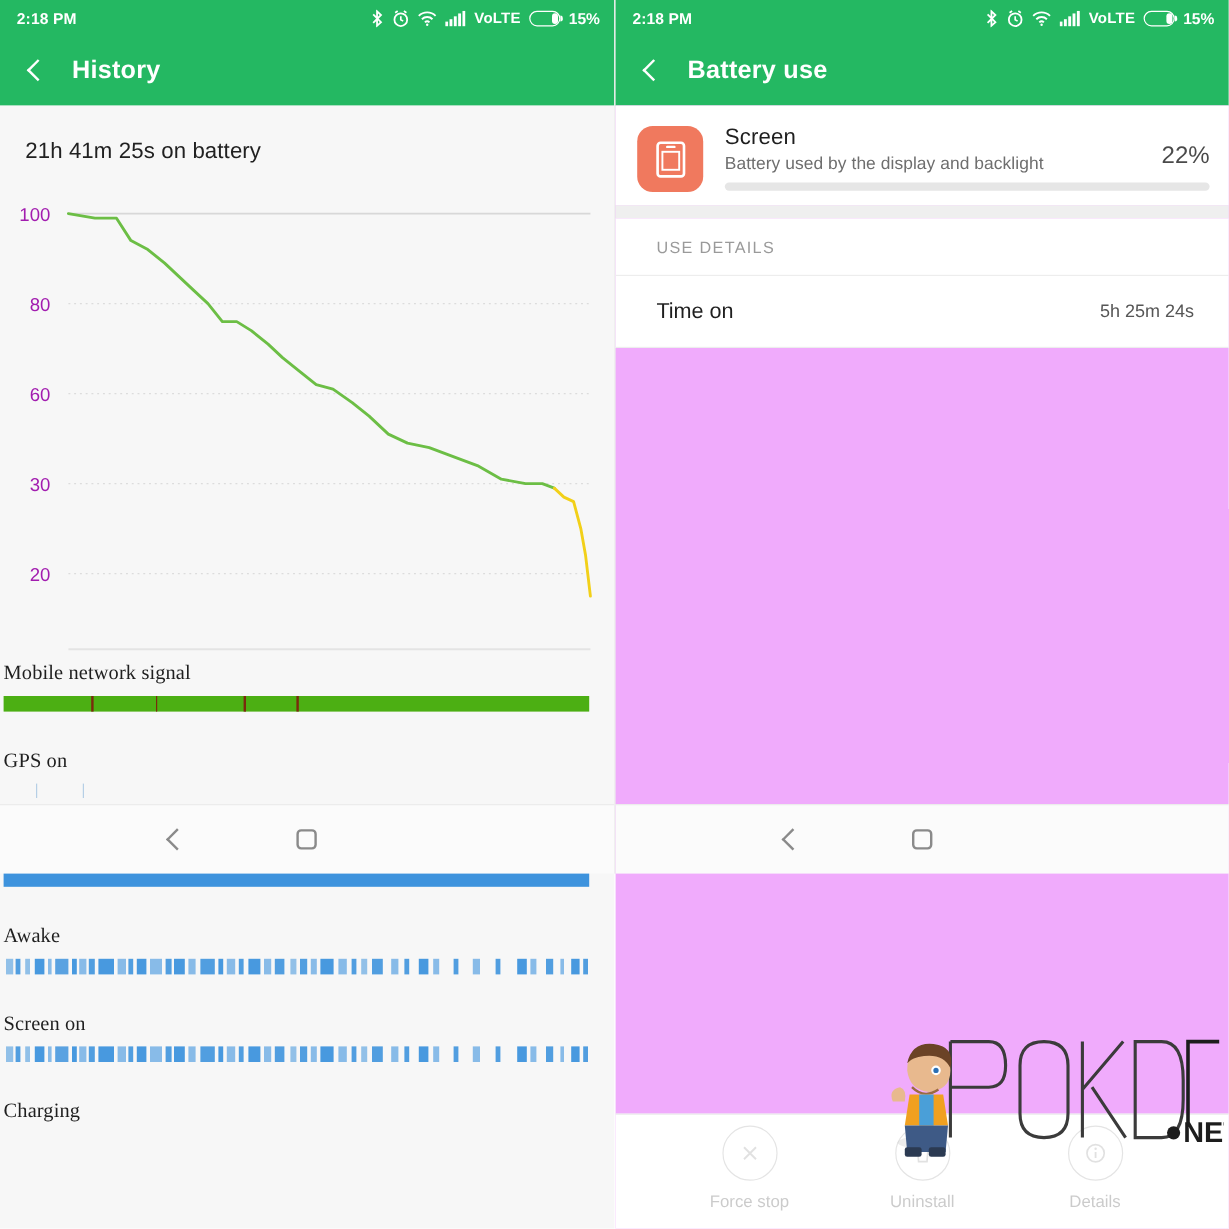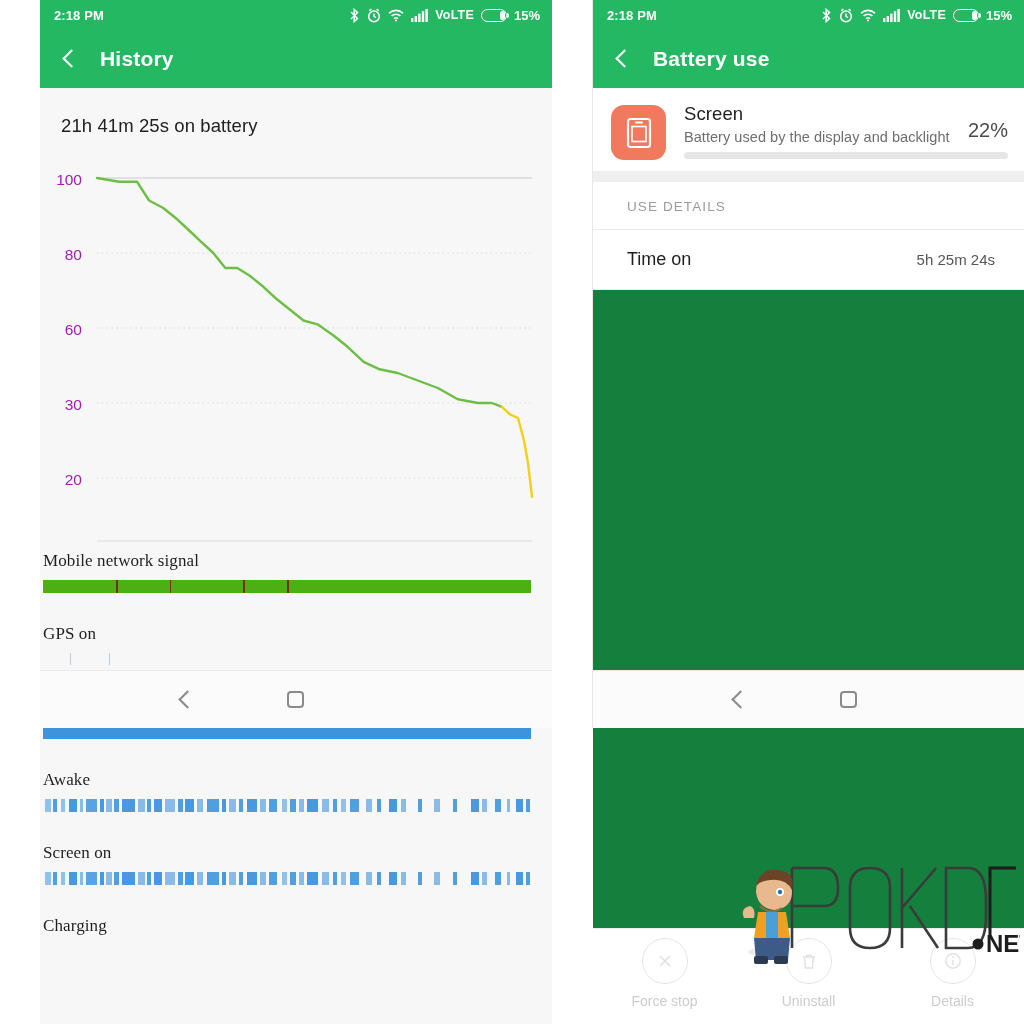--- a/index.html
+++ b/index.html
@@ -3,21 +3,21 @@
 <meta charset="utf-8">
 <style>
   * { box-sizing: border-box; margin: 0; padding: 0; }
   html, body {
     width: 1024px; height: 1024px;
     font-family: "Liberation Sans", sans-serif;
     background: #ffffff;
     overflow: hidden;
   }
   .screens { display: flex; width: 1024px; height: 1024px; }
-  .panel { width: 512px; height: 728px; position: relative; background: #f7f7f7; margin-left: 40px; }
+  .panel { width: 512px; height: 728px; position: relative; background: #f7f7f7; }
   .panel.right { background: #fafafa; border-left: 1px solid #e8e8e8; }
 
   
   .statusbar {
     height: 30px; background: #24b862;
     display: flex; align-items: center;
     padding: 0 12px 0 14px; color: #ffffff;
     font-size: 13px; font-weight: bold;
   }
   .sb-time { letter-spacing: .1px; }
@@ -73,21 +73,21 @@
   .bar-full { position: absolute; left: 0; top: 0; height: 13px; width: 100%; }
   .bar-green { background: #4caf13; }
   .bar-blue { background: #3e93dd; }
   .sig-div { position: absolute; top: 0; width: 1.6px; height: 13px; background: #7a2a0d; }
   .tickstrip { position: absolute; left: 0; top: 0; height: 13px; width: 100%; }
   .tick { position: absolute; top: 0; height: 13px; background: #3e93dd; }
   .tick-gps { position: absolute; top: 0; height: 12px; width: 1.6px; background: #b6cfe6; }
   .sec-gap { height: 30px; }
 
   
-  .right-body { background: #15803d; height: 936px; position: relative; }
+  .right-body { background: #f0abfc; height: 936px; position: relative; }
   .card { background: #ffffff; }
   .app-row { display: flex; align-items: flex-start; padding: 14px 16px 0 18px; position: relative; height: 83px; }
   .app-icon {
     width: 55px; height: 55px; border-radius: 13px; background: #f0795e;
     flex: none; display: flex; align-items: center; justify-content: center;
     margin-top: 3px;
   }
   .app-meta { margin-left: 18px; flex: 1; padding-top: 1px; }
   .app-title { font-size: 18.5px; color: #1f1f1f; letter-spacing: .1px; }
   .app-sub { font-size: 14.5px; color: #6e6e6e; margin-top: 4px; letter-spacing: .05px; }

